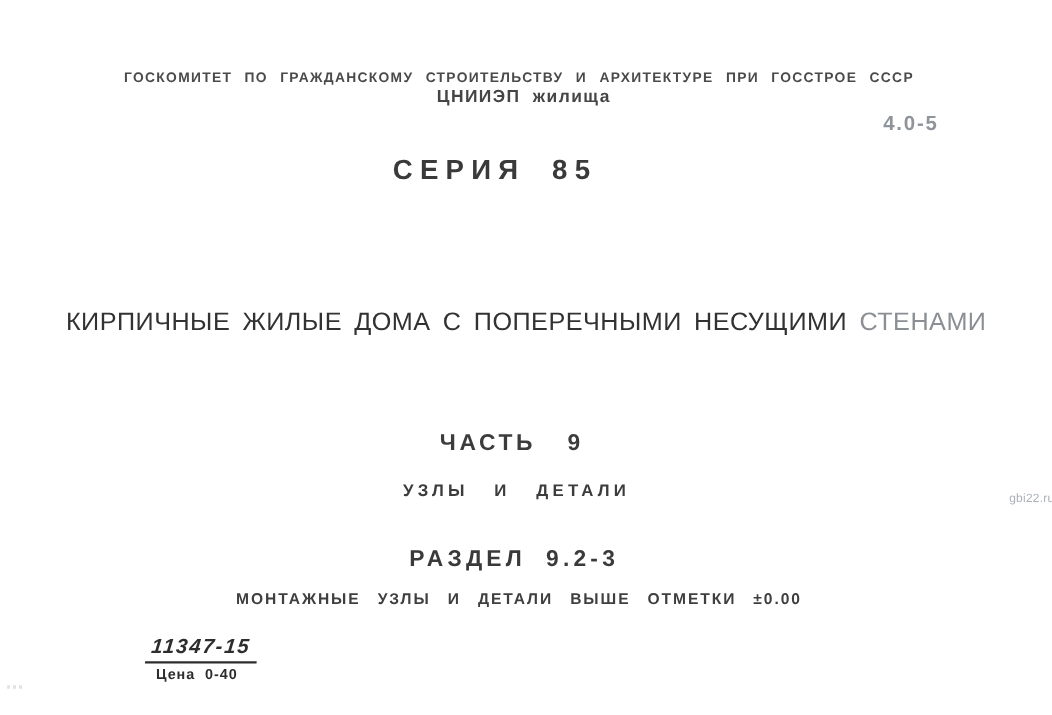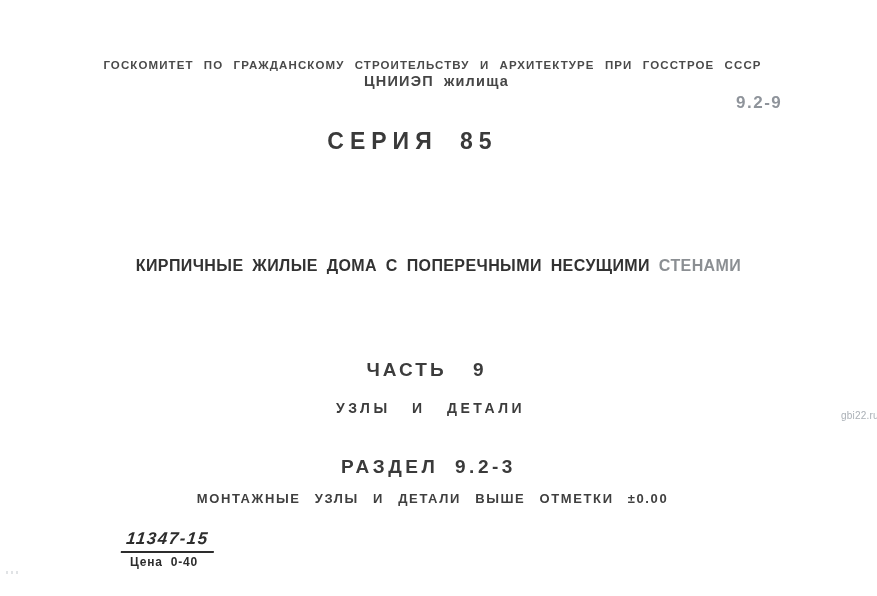--- a/index.html
+++ b/index.html
@@ -57,22 +57,22 @@
     font-weight: 600;
     letter-spacing: 6px;
     word-spacing: 10px;
     color: #3a3a3a;
     transform: translateX(-26px);
   }
 
   
   .main-title {
     top: 257px;
-    font-size: 16px;
-    font-weight: 700;
+    font-size: 21px;
+    font-weight: 400;
     letter-spacing: 0.4px;
     word-spacing: 4px;
     color: #323232;
     white-space: nowrap;
   }
   .main-title .faded { color: #8b8f93; }
 
   
   .part-title {
     top: 359px;
@@ -162,21 +162,21 @@
 </style>
 </head>
 <body>
 
 <div class="page">
 
   <div class="abs centered header-line1">ГОСКОМИТЕТ ПО ГРАЖДАНСКОМУ СТРОИТЕЛЬСТВУ И АРХИТЕКТУРЕ ПРИ ГОССТРОЕ СССР</div>
 
   <div class="abs centered header-line2">ЦНИИЭП жилища</div>
 
-  <div class="abs doc-code">9.2-9</div>
+  <div class="abs doc-code">4.0-5</div>
 
   <div class="abs centered series-title">СЕРИЯ 85</div>
 
   <div class="abs centered main-title">
     <span>КИРПИЧНЫЕ ЖИЛЫЕ ДОМА С ПОПЕРЕЧНЫМИ НЕСУЩИМИ</span>
     <span class="faded">СТЕНАМИ</span>
   </div>
 
   <div class="abs centered part-title">ЧАСТЬ 9</div>
 

